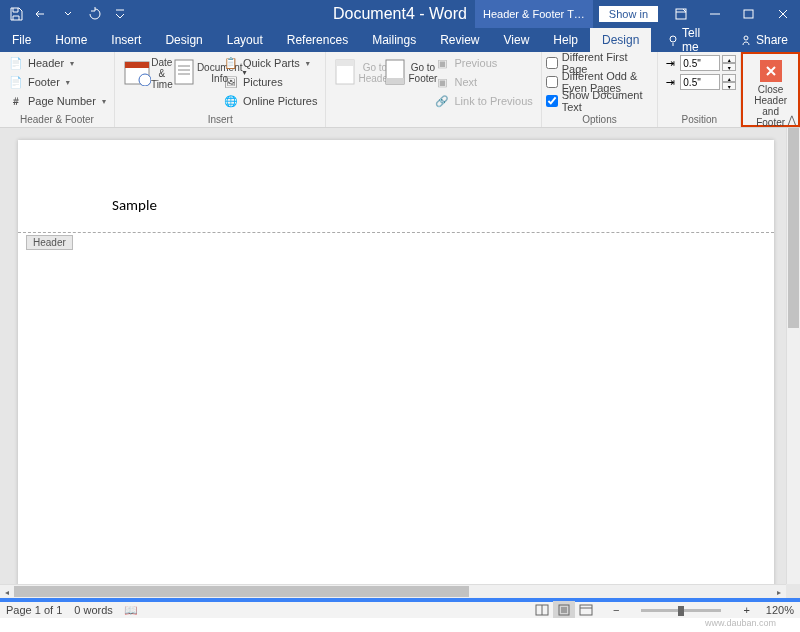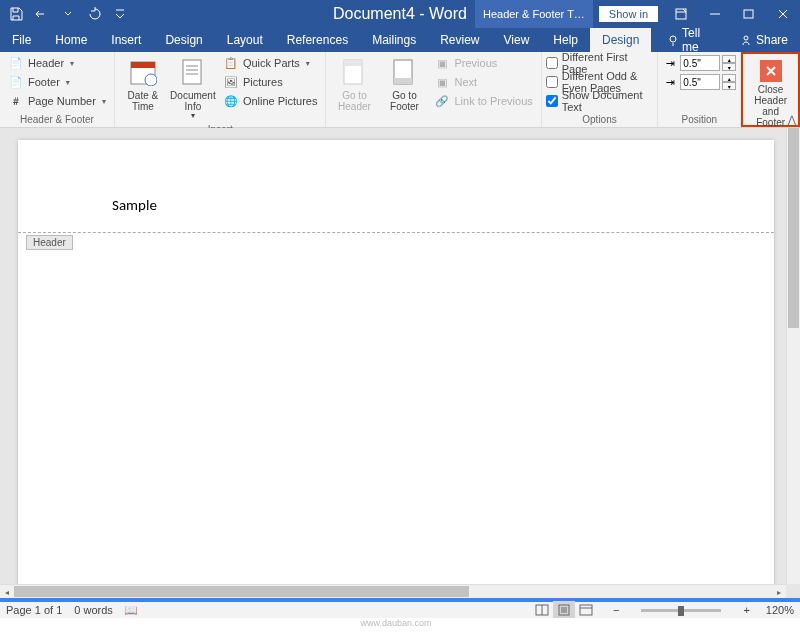--- a/index.html
+++ b/index.html
@@ -27,21 +27,21 @@
   .share { margin-left: auto; padding-right: 12px; display:flex; align-items:center; gap:4px;}
   
   
   .ribbon { height: 76px; background: #f3f3f3; border-bottom: 1px solid #d4d4d4; display: flex; position: relative; }
   .group { border-right: 1px solid #e1e1e1; display: flex; flex-direction: column; padding: 2px 4px 0 4px; }
   .group-body { flex: 1; display: flex; align-items: flex-start; gap: 2px; }
   .group-label { text-align: center; font-size: 10px; color: #666; padding: 1px 0 2px 0; }
   .vstack { display: flex; flex-direction: column; gap: 1px; }
   .small-btn { display: flex; align-items: center; gap: 4px; padding: 1px 4px; font-size: 11px; cursor: pointer; height: 18px; white-space: nowrap; color: #444;}
   .small-btn.disabled { color: #b0b0b0; }
-  .big-btn { display: flex; flex-direction: column; align-items: center; justify-content: flex-end; padding: 2px 4px; cursor: pointer; width: 48px; font-size: 10px; text-align: center; line-height: 1.1; color:#444;}
+  .big-btn { display: flex; flex-direction: row; align-items: center; justify-content: flex-start; padding: 2px 4px; cursor: pointer; width: 48px; font-size: 10px; text-align: center; line-height: 1.1; color:#444;}
   .big-btn.disabled { color: #b0b0b0; }
   .big-btn .icon-lg { width: 32px; height: 32px; margin-bottom: 2px; display:flex; align-items:center; justify-content:center;}
   .chk { display: flex; align-items: center; gap: 4px; font-size: 11px; height: 18px; cursor: pointer; color:#444;}
   .chk input { margin: 0; width:12px; height:12px;}
   .spin-row { display: flex; align-items: center; gap: 2px; height: 18px; }
   .spin-input { width: 40px; height: 16px; font-size: 10px; border: 1px solid #ababab; padding: 0 2px; }
   .spin-btns { display: flex; flex-direction: column; }
   .spin-btns div { width: 14px; height: 8px; border: 1px solid #ababab; background:#f8f8f8; font-size:6px; display:flex; align-items:center; justify-content:center; cursor:pointer;}
   .close-group { border: 2px solid #d83b01; padding: 2px 6px 0 6px; }
   .close-btn-body { display:flex; flex-direction:column; align-items:center; cursor:pointer;}
@@ -65,21 +65,21 @@
 
   
   .statusbar { position: absolute; bottom: 14px; left: 0; right: 0; height: 20px; background: #f3f3f3; border-top: 4px solid #3b82f6; display: flex; align-items: center; font-size: 11px; color: #444; padding: 0 6px; gap: 12px; }
   .statusbar .spacer { flex: 1; }
   .view-btns { display: flex; gap: 0; }
   .view-btn { width: 22px; height: 18px; display: flex; align-items: center; justify-content: center; cursor: pointer; border:1px solid transparent;}
   .view-btn.active { background:#d4d4d4;}
   .zoom-slider { width: 80px; height: 3px; background: #bbb; position: relative; margin: 0 6px; }
   .zoom-thumb { position: absolute; left: 50%; top: -3px; width: 6px; height: 10px; background: #666; transform:translateX(-50%);}
   .zoom-btn { cursor:pointer; padding:0 4px;}
-  .watermark { position:absolute; bottom:0; left:0; right:0; height:14px; font-size:9px; color:#bbb; text-align:center; padding-right:8px; background:#fff;}
+  .watermark { position:absolute; bottom:0; left:0; right:0; height:14px; font-size:9px; color:#bbb; text-align:right; padding-right:24px; background:#fff;}
 </style>
 </head>
 <body>
 
 <div class="titlebar">
   <div class="qat">
     <div class="qat-btn">
         <svg width="14" height="14" viewBox="0 0 14 14">
           <path d="M2 1h8l3 3v9H2z M4 1v4h5V1 M4 13v-4h6v4" fill="none" stroke="#fff"></path>
         </svg>

